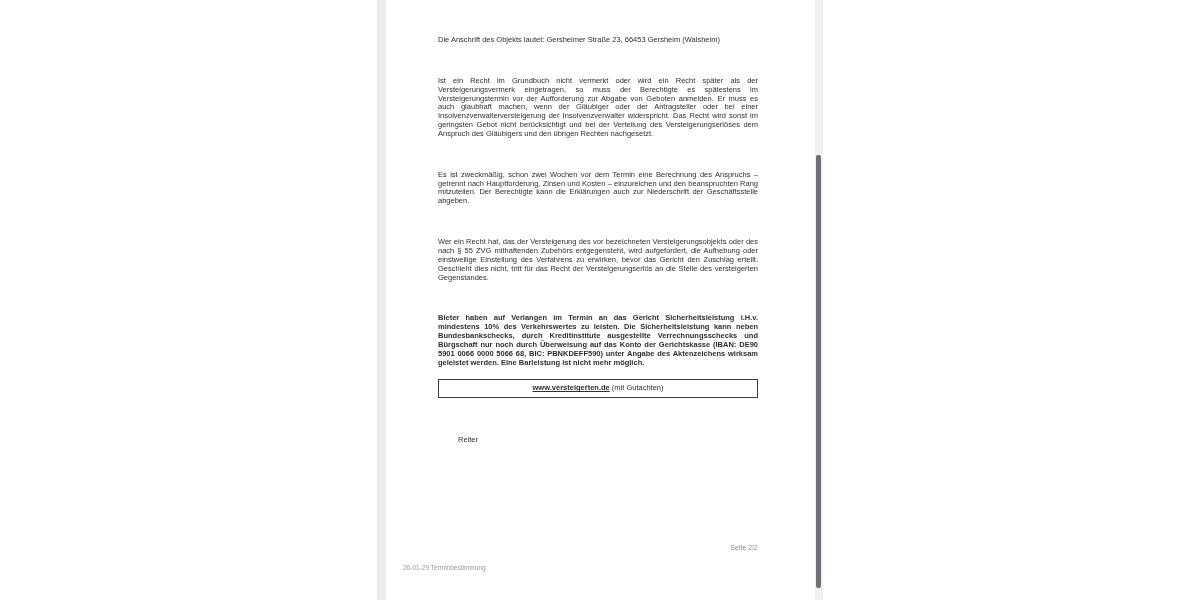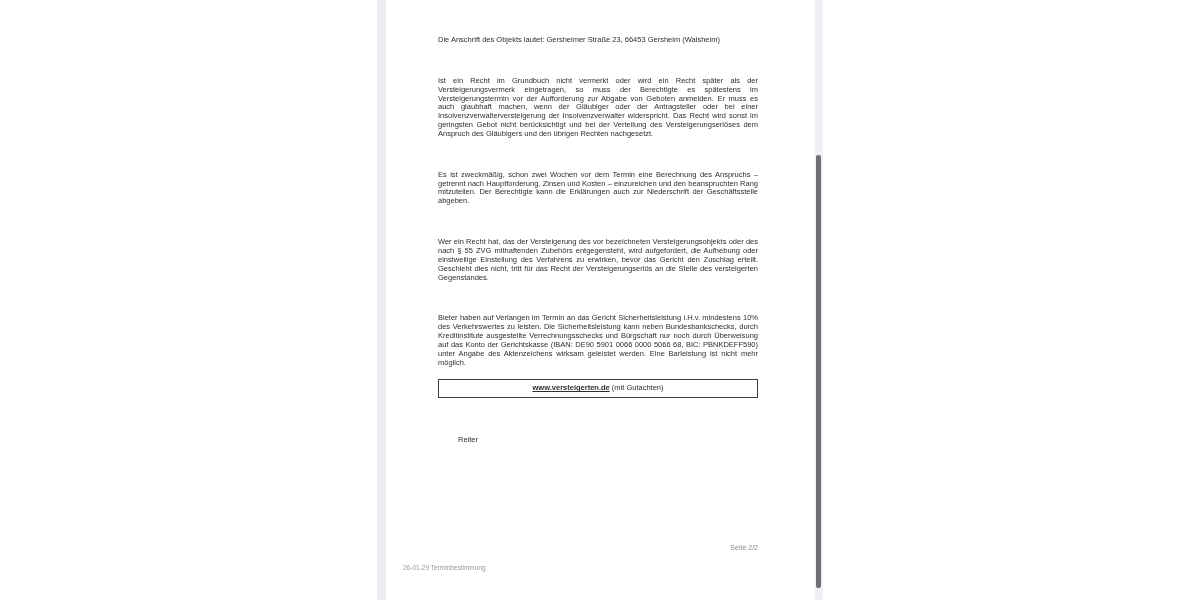--- a/index.html
+++ b/index.html
@@ -23,21 +23,21 @@
     background: #ffffff;
     color: #2e2e2e;
   }
   .content {
     position: absolute; left: 0; top: 0; right: 0;
     padding: 36px 57px 0 52px;
     font-size: 7.5px; line-height: 1.18;
   }
   .address { margin-bottom: 9px; }
   .para { text-align: justify; margin-bottom: 8px; margin-top: 32px; }
-  .para.bold { font-weight: normal; }
+  .para.bold { font-weight: bold; }
 
   .info-box {
     margin-top: 12px;
     border: 1px solid #3c3c3c;
     padding: 3px 4px 4px 4px;
     text-align: center;
     line-height: 1.3;
   }
   .doclink {
     color: inherit;

